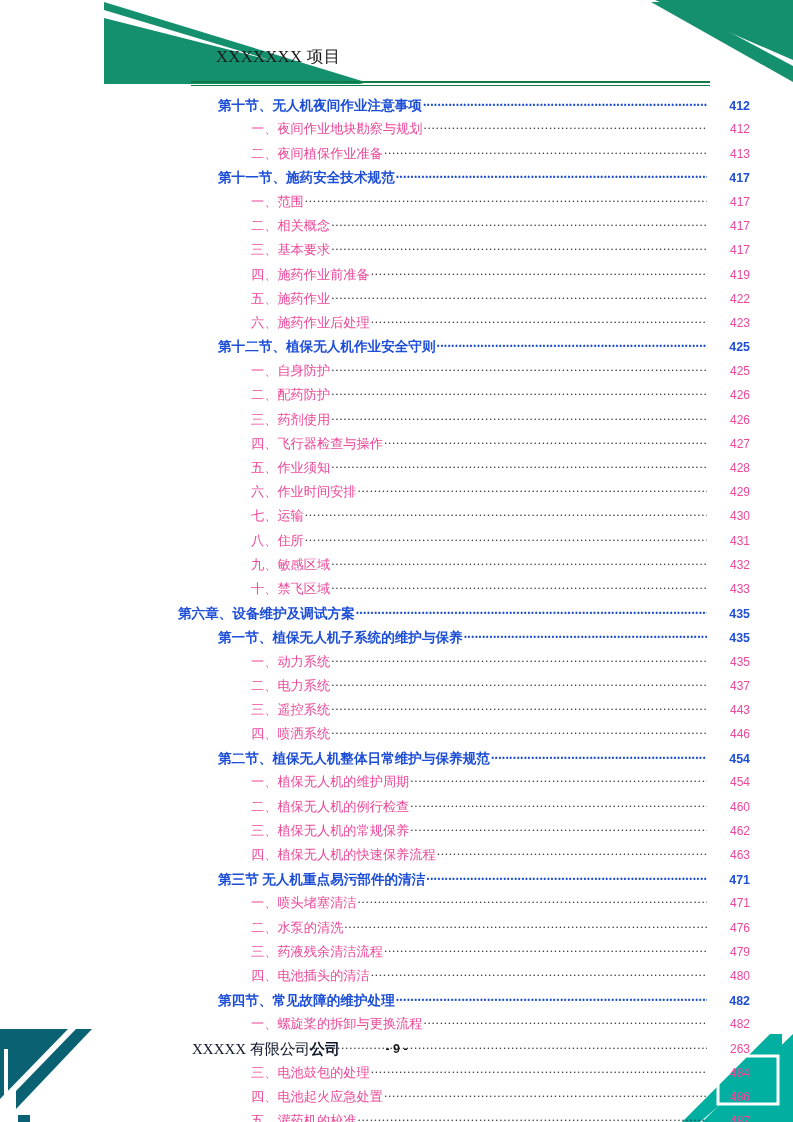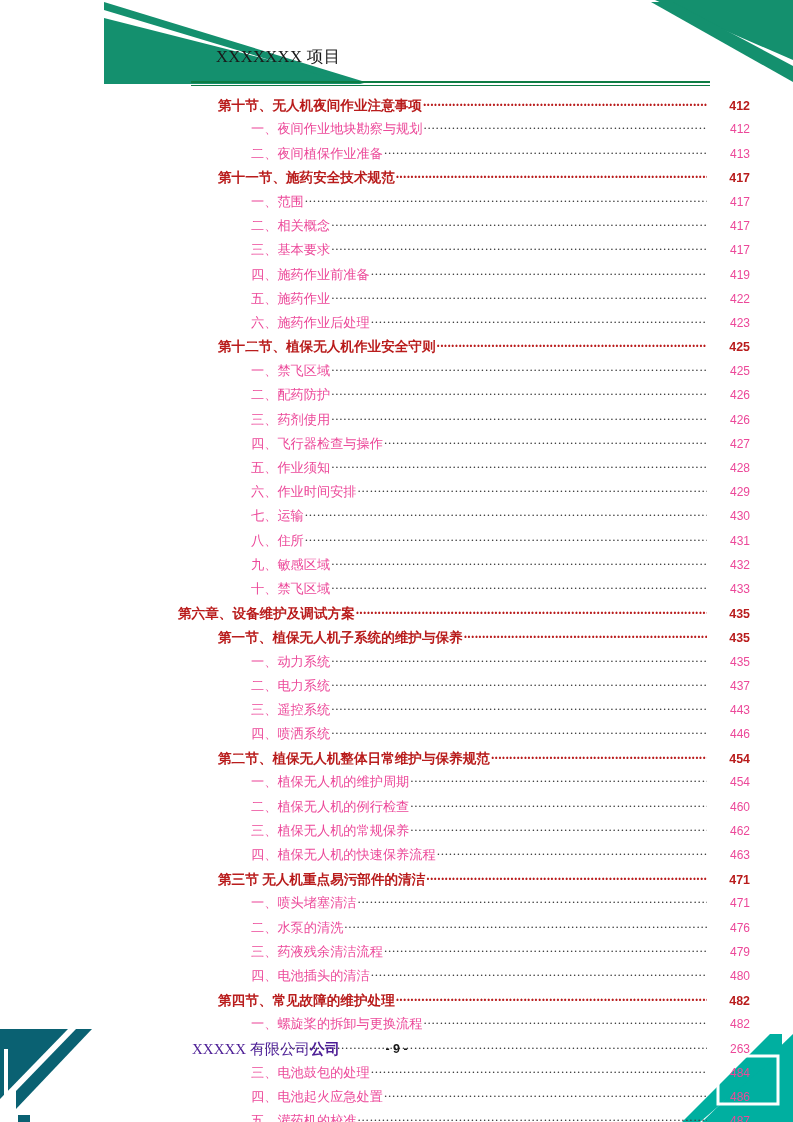--- a/index.html
+++ b/index.html
@@ -72,21 +72,21 @@
   .toc {
     position: absolute;
     left: 0;
     top: 96px;
     width: 793px;
   }
   .toc-row {
     display: flex;
     align-items: baseline;
     height: 24.2px;
-    color: #b91c1c;
+    color: #1d4ed8;
     white-space: nowrap;
   }
   .toc-label {
     flex: 0 0 auto;
   }
   .toc-dots {
     flex: 1 1 auto;
     overflow: hidden;
     height: 1em;
     position: relative;
@@ -143,21 +143,21 @@
     left: 0;
     top: 1040px;
     width: 793px;
     height: 40px;
   }
   .footer-company {
     position: absolute;
     left: 192px;
     top: 0;
     font-size: 15px;
-    color: #4c1d95;
+    color: #0f172a;
     white-space: nowrap;
   }
   .footer-company .bold-part {
     font-weight: bold;
   }
   .footer-pageno {
     position: absolute;
     left: 0;
     top: 2px;
     width: 793px;
@@ -252,21 +252,21 @@
         <span class="toc-label">六、施药作业后处理</span>
         <span class="toc-dots"></span>
         <span class="toc-page">423</span>
       </div>
       <div class="toc-row lvl2">
         <span class="toc-label">第十二节、植保无人机作业安全守则</span>
         <span class="toc-dots"></span>
         <span class="toc-page">425</span>
       </div>
       <div class="toc-row lvl3">
-        <span class="toc-label">一、禁飞区域</span>
+        <span class="toc-label">一、自身防护</span>
         <span class="toc-dots"></span>
         <span class="toc-page">425</span>
       </div>
       <div class="toc-row lvl3">
         <span class="toc-label">二、配药防护</span>
         <span class="toc-dots"></span>
         <span class="toc-page">426</span>
       </div>
       <div class="toc-row lvl3">
         <span class="toc-label">三、药剂使用</span>

